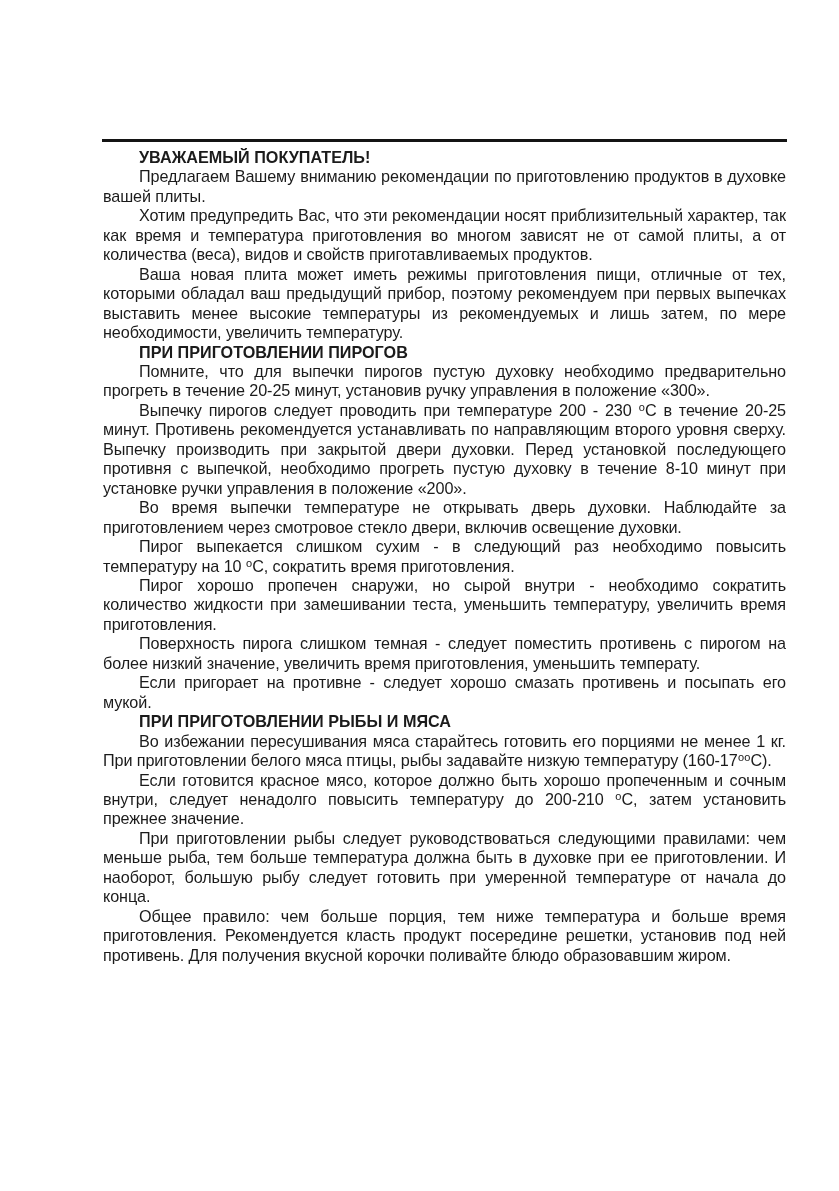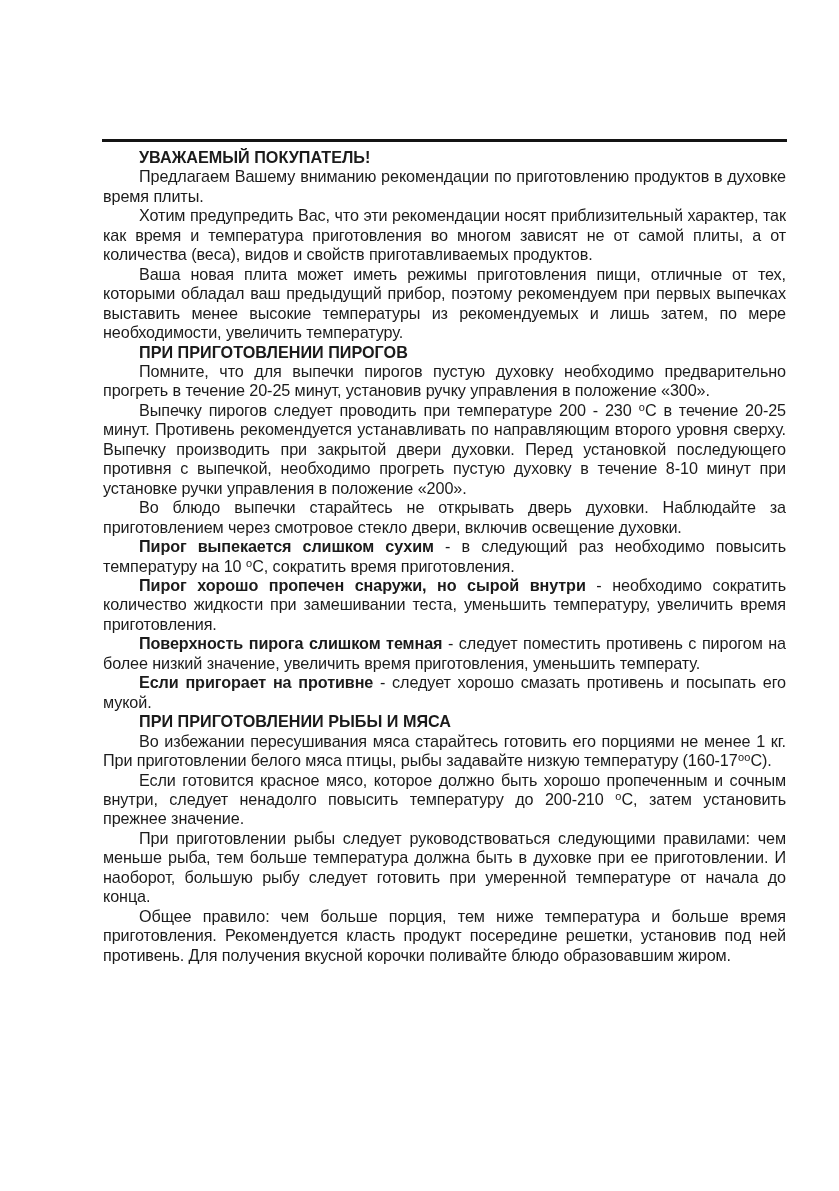--- a/index.html
+++ b/index.html
@@ -38,39 +38,39 @@
     margin: 0;
     padding: 0;
     text-indent: 36px;
   }
   .content p.heading {
     font-weight: 700;
     text-align: left;
     letter-spacing: 0;
   }
   .content b {
-    font-weight: 700;
+    font-weight: 400;
   }
 </style>
 </head>
 <body>
 
 <div class="page">
   <div class="top-rule"></div>
 
   <div class="content">
     <p class="heading">УВАЖАЕМЫЙ ПОКУПАТЕЛЬ!</p>
-    <p>Предлагаем Вашему вниманию рекомендации по приготовлению продуктов в духовке время плиты.</p>
+    <p>Предлагаем Вашему вниманию рекомендации по приготовлению продуктов в духовке вашей плиты.</p>
     <p>Хотим предупредить Вас, что эти рекомендации носят приблизительный характер, так как время и температура приготовления во многом зависят не от самой плиты, а от количества (веса), видов и свойств приготавливаемых продуктов.</p>
     <p>Ваша новая плита может иметь режимы приготовления пищи, отличные от тех, которыми обладал ваш предыдущий прибор, поэтому рекомендуем при первых выпечках выставить менее высокие температуры из рекомендуемых и лишь затем, по мере необходимости, увеличить температуру.</p>
 
     <p class="heading">ПРИ ПРИГОТОВЛЕНИИ ПИРОГОВ</p>
     <p>Помните, что для выпечки пирогов пустую духовку необходимо предварительно прогреть в течение 20-25 минут, установив ручку управления в положение «300».</p>
     <p>Выпечку пирогов следует проводить при температуре 200 - 230 ⁰С в течение 20-25 минут. Противень рекомендуется устанавливать по направляющим второго уровня сверху. Выпечку производить при закрытой двери духовки. Перед установкой последующего противня с выпечкой, необходимо прогреть пустую духовку в течение 8-10 минут при установке ручки управления в положение «200».</p>
-    <p>Во блюдо выпечки старайтесь не открывать дверь духовки. Наблюдайте за приготовлением через смотровое стекло двери, включив освещение духовки.</p>
+    <p>Во время выпечки температуре не открывать дверь духовки. Наблюдайте за приготовлением через смотровое стекло двери, включив освещение духовки.</p>
 
     <p><b>Пирог выпекается слишком сухим</b><span> - в следующий раз необходимо повысить температуру на 10 ⁰С, сократить время приготовления.</span></p>
     <p><b>Пирог хорошо пропечен снаружи, но сырой внутри</b><span> - необходимо сократить количество жидкости при замешивании теста, уменьшить температуру, увеличить время приготовления.</span></p>
     <p><b>Поверхность пирога слишком темная</b><span> - следует поместить противень с пирогом на более низкий значение, увеличить время приготовления, уменьшить температу.</span></p>
     <p><b>Если пригорает на противне</b><span> - следует хорошо смазать противень и посыпать его мукой.</span></p>
 
     <p class="heading">ПРИ ПРИГОТОВЛЕНИИ РЫБЫ И МЯСА</p>
     <p>Во избежании пересушивания мяса старайтесь готовить его порциями не менее 1 кг. При приготовлении белого мяса птицы, рыбы задавайте низкую температуру (160-17⁰⁰С).</p>
     <p>Если готовится красное мясо, которое должно быть хорошо пропеченным и сочным внутри, следует ненадолго повысить температуру до 200-210 ⁰С, затем установить прежнее значение.</p>
     <p>При приготовлении рыбы следует руководствоваться следующими правилами: чем меньше рыба, тем больше температура должна быть в духовке при ее приготовлении. И наоборот, большую рыбу следует готовить при умеренной температуре от начала до конца.</p>

